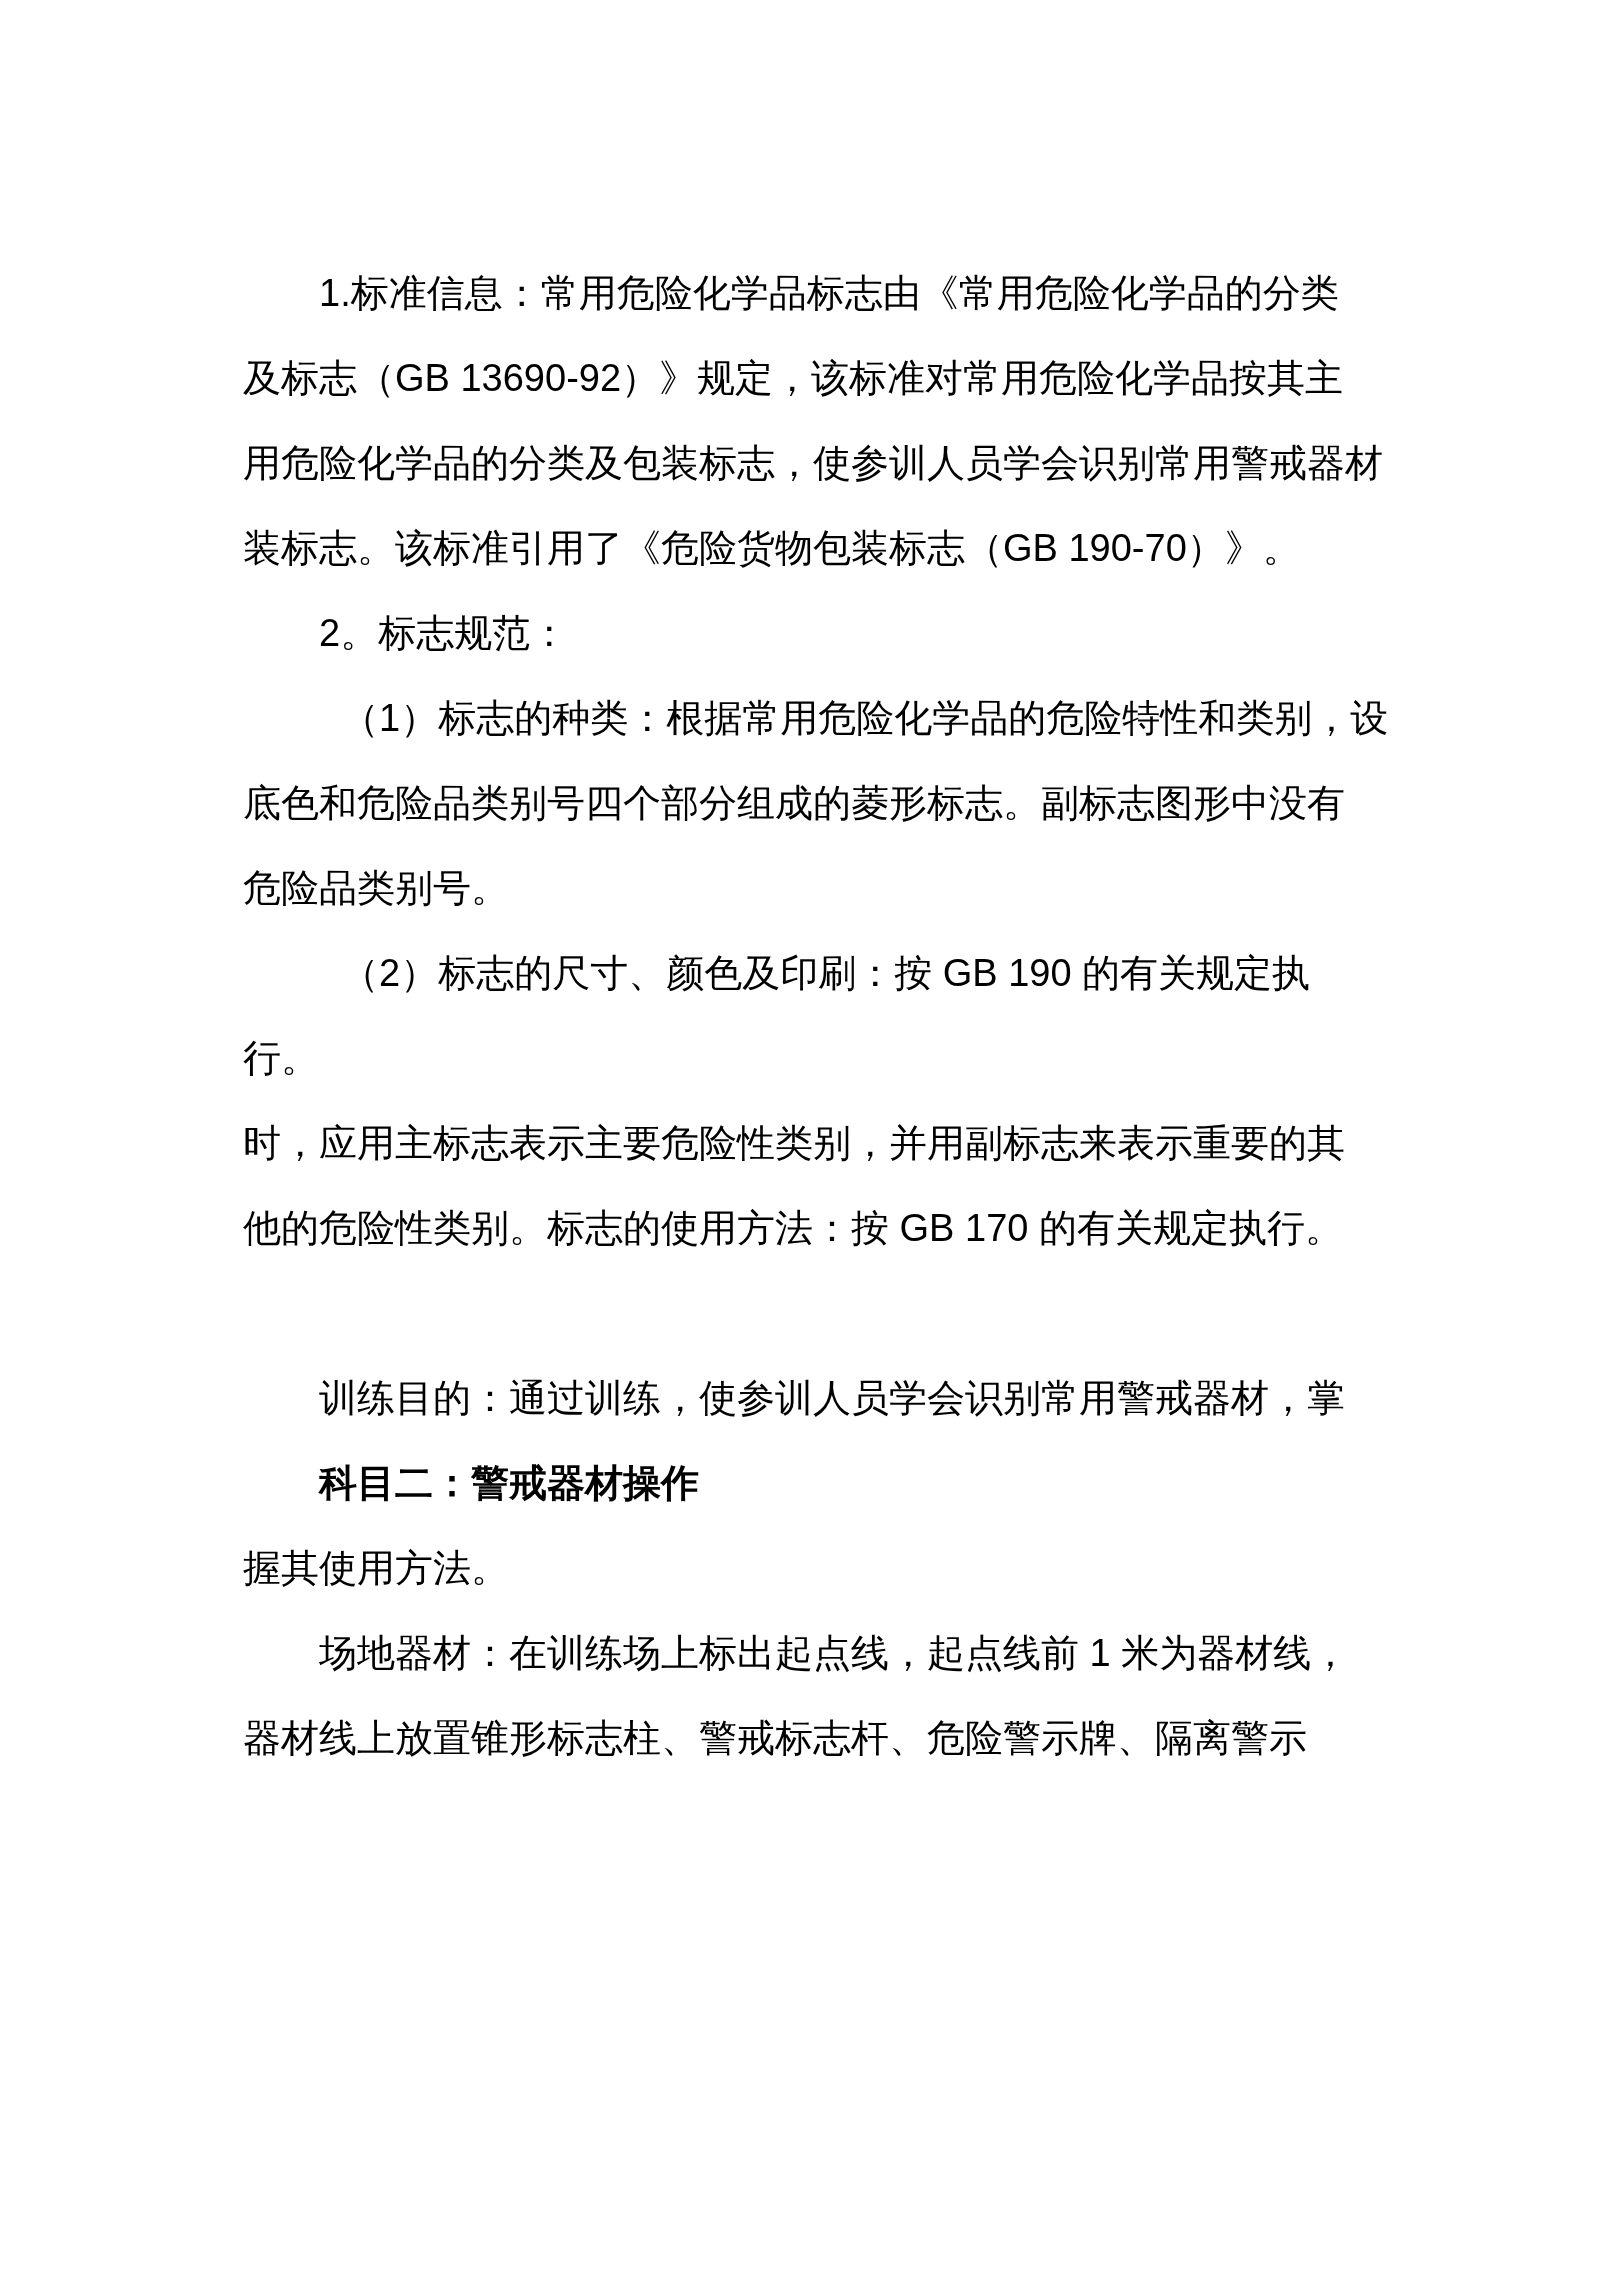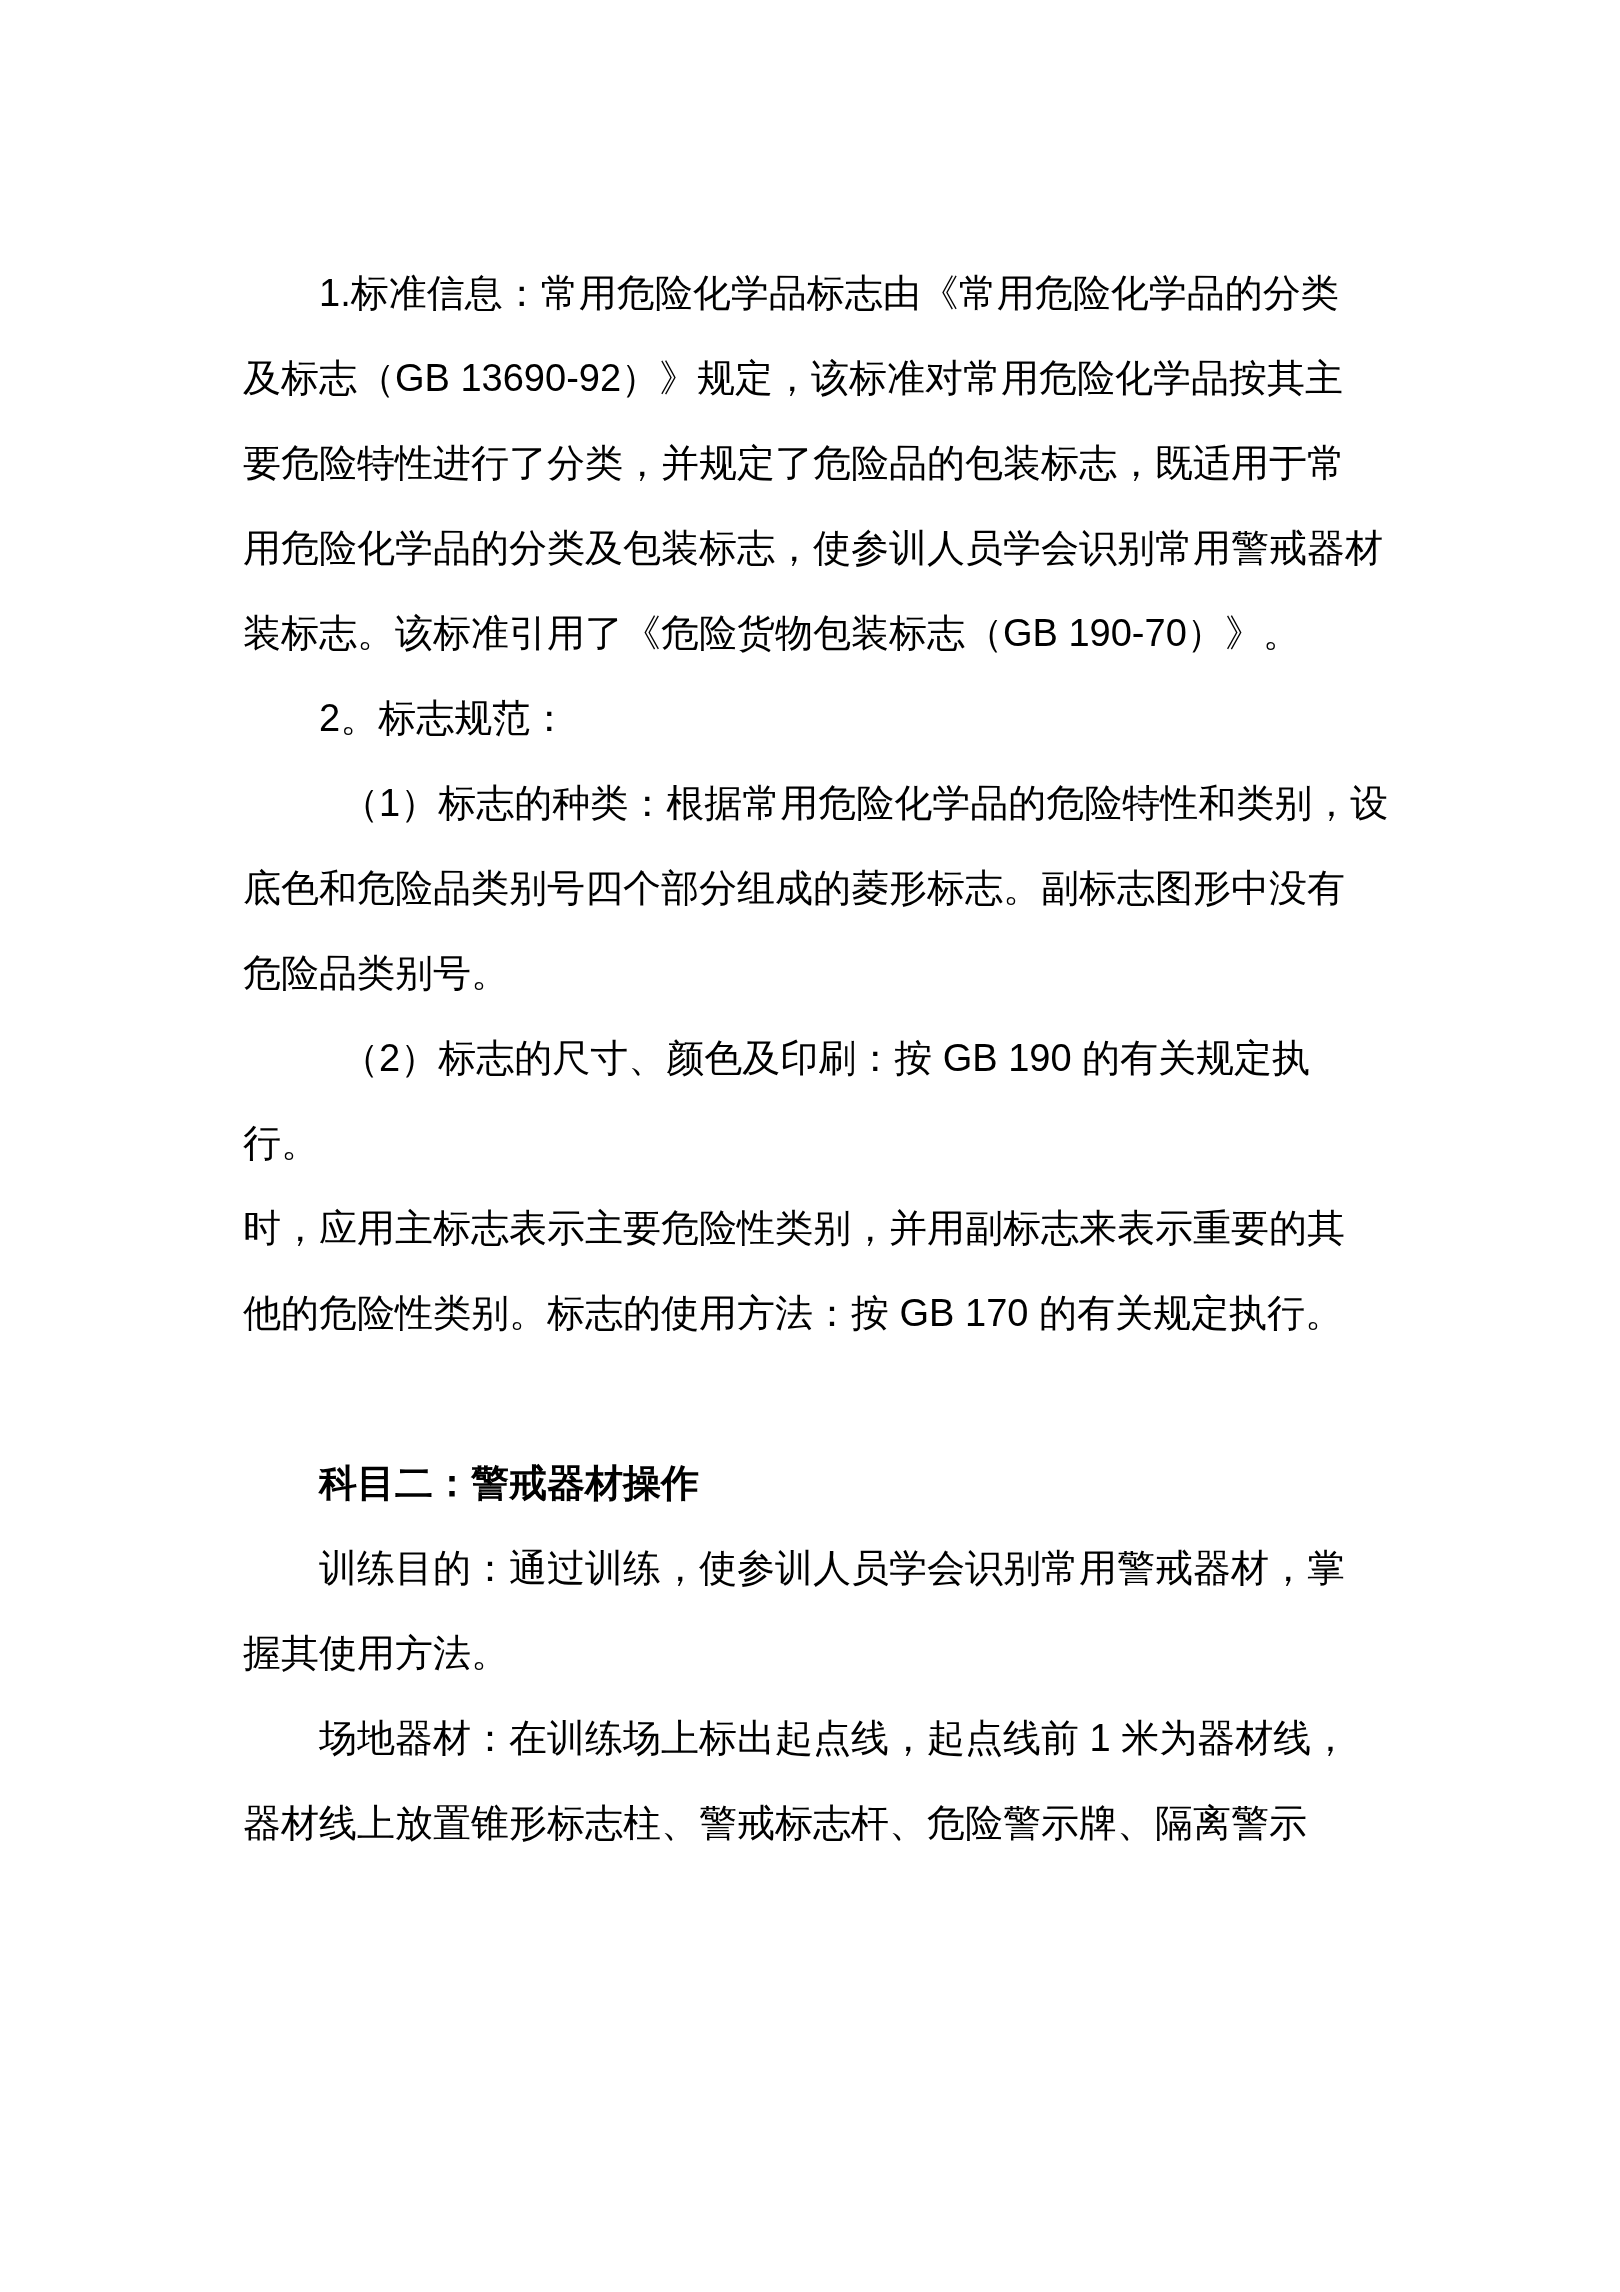--- a/index.html
+++ b/index.html
@@ -34,32 +34,31 @@
   .indent-num { padding-left: 98px; }
   .bold { font-weight: bold; }
 </style>
 </head>
 <body>
 
 <div class="doc-page">
   <div class="text-block" id="text-block">
       <div class="line indent-std">1.标准信息：常用危险化学品标志由《常用危险化学品的分类</div>
       <div class="line">及标志（GB 13690-92）》规定，该标准对常用危险化学品按其主</div>
-      <div class="line">要危险特性进行了分类，并规定了危险品的包装标志，既适用于常</div>
       <div class="line">用危险化学品的分类及包装标志，使参训人员学会识别常用警戒器材</div>
       <div class="line">装标志。该标准引用了《危险货物包装标志（GB 190-70）》。</div>
       <div class="line indent-std">2。标志规范：</div>
       <div class="line indent-num">（1）标志的种类：根据常用危险化学品的危险特性和类别，设</div>
       <div class="line">底色和危险品类别号四个部分组成的菱形标志。副标志图形中没有</div>
       <div class="line">危险品类别号。</div>
       <div class="line indent-num">（2）标志的尺寸、颜色及印刷：按 GB 190 的有关规定执</div>
       <div class="line">行。</div>
       <div class="line">时，应用主标志表示主要危险性类别，并用副标志来表示重要的其</div>
       <div class="line">他的危险性类别。标志的使用方法：按 GB 170 的有关规定执行。</div>
       <div class="line"></div>
+      <div class="line indent-std">训练目的：通过训练，使参训人员学会识别常用警戒器材，掌</div>
       <div class="line indent-std bold">科目二：警戒器材操作</div>
-      <div class="line indent-std">训练目的：通过训练，使参训人员学会识别常用警戒器材，掌</div>
       <div class="line">握其使用方法。</div>
       <div class="line indent-std">场地器材：在训练场上标出起点线，起点线前 1 米为器材线，</div>
       <div class="line">器材线上放置锥形标志柱、警戒标志杆、危险警示牌、隔离警示</div>
     </div>
 </div>
 
 
 </body></html>

